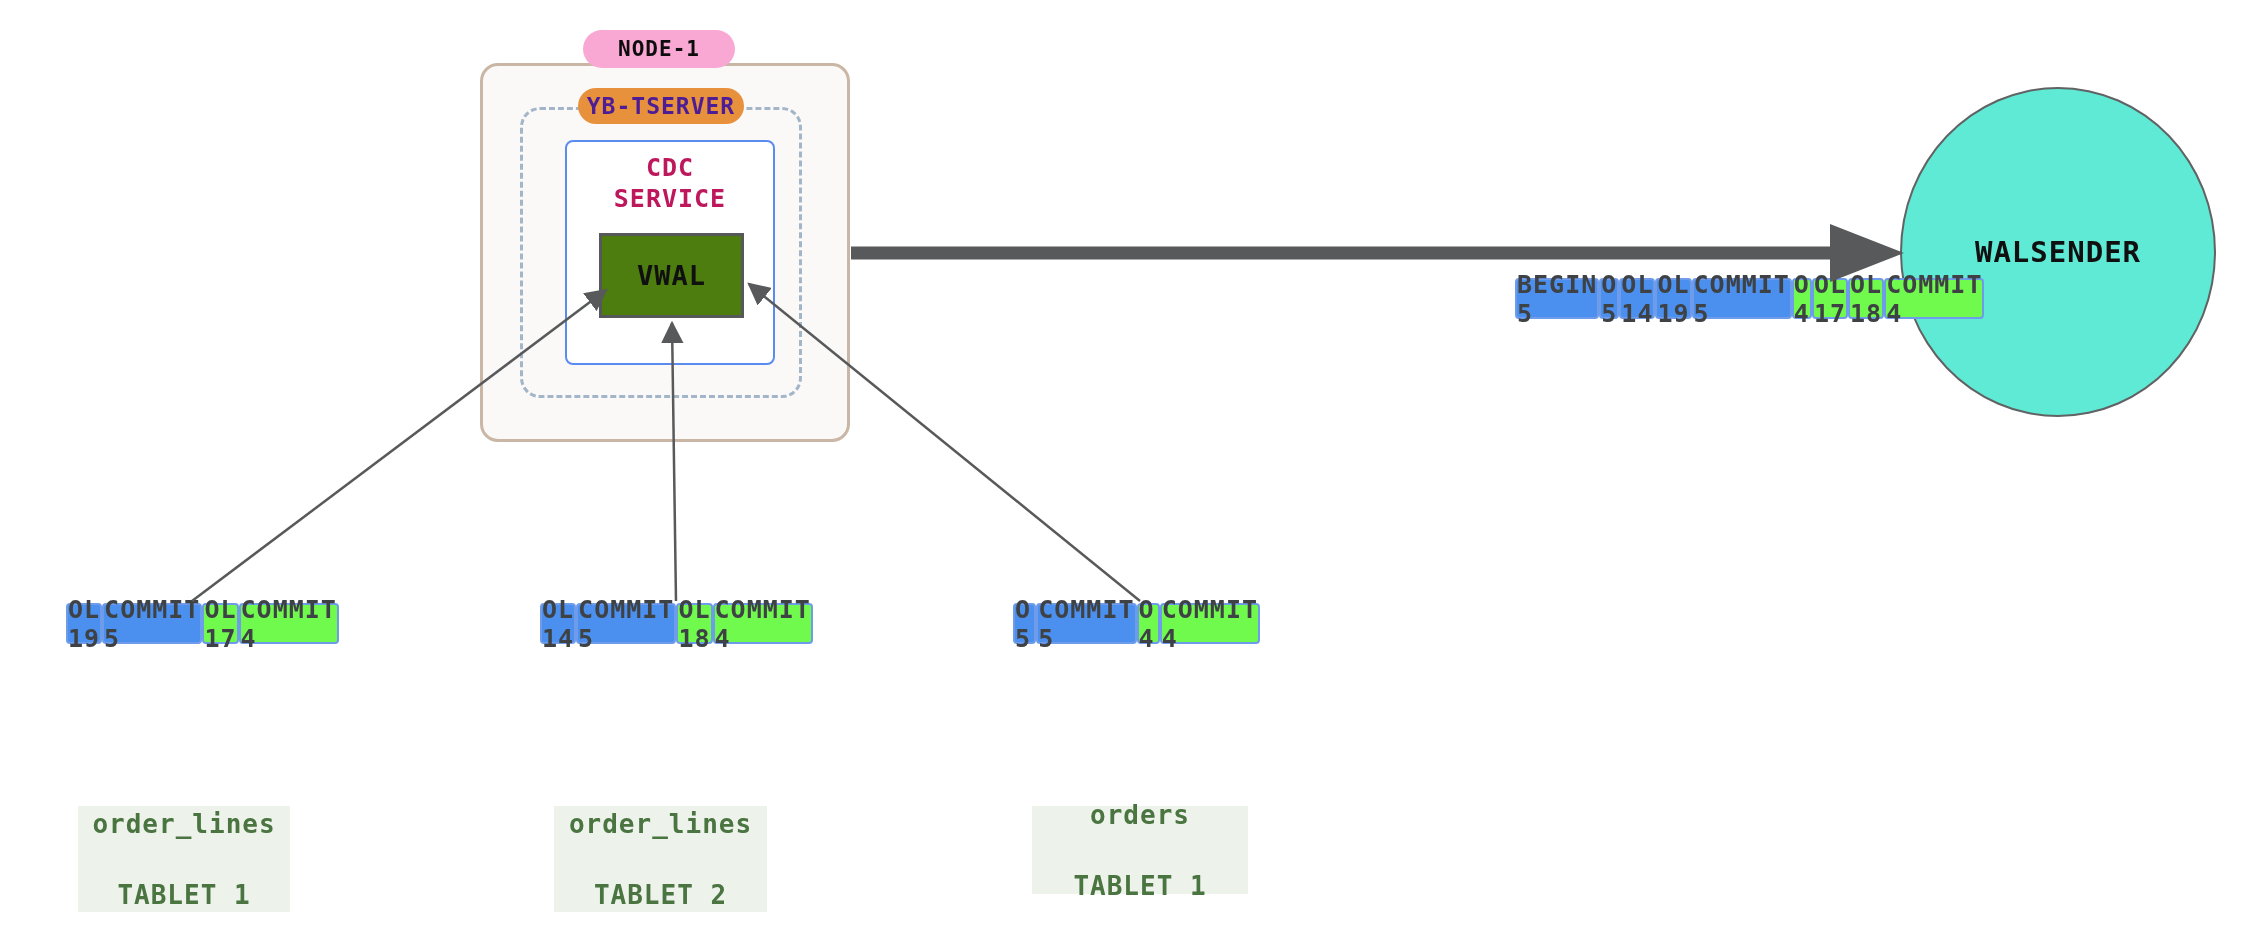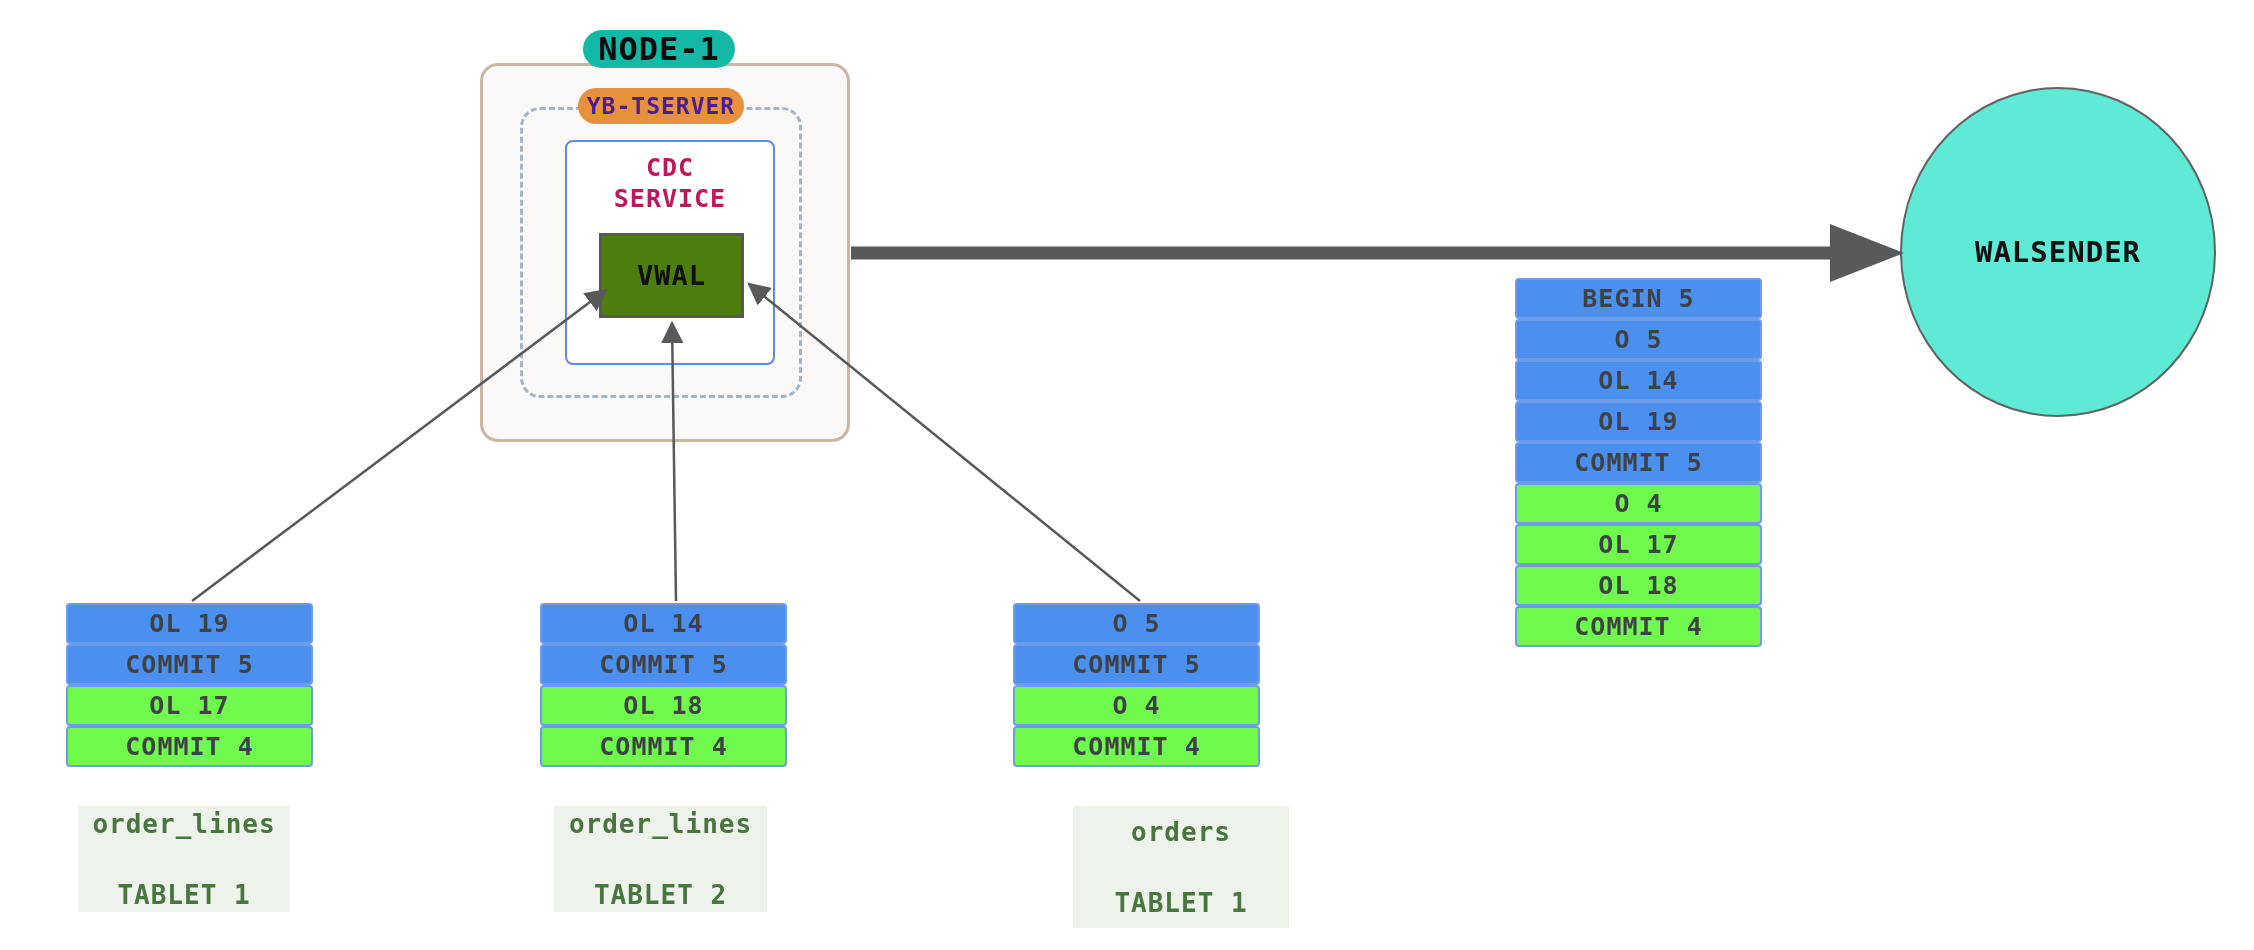--- a/index.html
+++ b/index.html
@@ -13,23 +13,23 @@
   .abs{position:absolute;box-sizing:border-box;}
 
   
   .node-box{
     left:480px;top:63px;width:370px;height:379px;
     background:#faf9f7;border:3px solid #c9b6a4;border-radius:18px;
     z-index:1;
   }
   .node-pill{
     left:583px;top:30px;width:152px;height:38px;
-    background:#14b8a6;border-radius:19px;
+    background:#f9a8d4;border-radius:19px;
     display:flex;align-items:center;justify-content:center;
-    font-size:32px;font-weight:bold;color:#0d0d0d;letter-spacing:1px;
+    font-size:21px;font-weight:bold;color:#0d0d0d;letter-spacing:1px;
     z-index:3;
   }
   .dashed-box{
     left:520px;top:107px;width:282px;height:291px;
     border:3px dashed #a3b6c9;border-radius:20px;
     z-index:1;
   }
   .tserver-pill{
     left:578px;top:88px;width:166px;height:36px;
     background:#e8913d;border-radius:18px;
@@ -59,21 +59,21 @@
   
   .walsender{
     left:1900px;top:87px;width:316px;height:330px;
     background:#5eead4;border:2.5px solid #616264;border-radius:50%;
     display:flex;align-items:center;justify-content:center;
     font-size:29px;font-weight:bold;color:#101010;letter-spacing:1px;
     z-index:2;
   }
 
   
-  .stack{display:flex;flex-direction:column;z-index:2;}
+  .stack{display:flex;z-index:2;}
   .stack-merged{left:1515px;top:278px;width:247px;}
   .stack-t1{left:66px;top:603px;width:247px;}
   .stack-t2{left:540px;top:603px;width:247px;}
   .stack-t3{left:1013px;top:603px;width:247px;}
   .cell{
     box-sizing:border-box;height:41px;width:100%;
     border:2px solid #6f9beb;border-radius:4px;
     display:flex;align-items:center;justify-content:center;
     font-size:25px;font-weight:bold;color:#3f4245;letter-spacing:1px;
   }
@@ -83,21 +83,21 @@
   
   .tablet-label{
     background:#edf2ea;color:#4a7440;
     display:flex;flex-direction:column;align-items:center;justify-content:center;
     font-size:26px;font-weight:bold;line-height:34px;letter-spacing:1px;
     z-index:2;
     gap:37px;
   }
   .label-t1{left:78px;top:806px;width:212px;height:106px;}
   .label-t2{left:554px;top:806px;width:213px;height:106px;}
-  .label-t3{left:1032px;top:806px;width:216px;height:122px;margin-left:41px;}
+  .label-t3{left:1032px;top:806px;width:216px;height:88px;}
 
   
   #arrows{position:absolute;left:0;top:0;z-index:5;pointer-events:none;}
 </style>
 </head>
 <body>
 
 <div id="canvas">
 
   <div class="abs node-box"></div>

